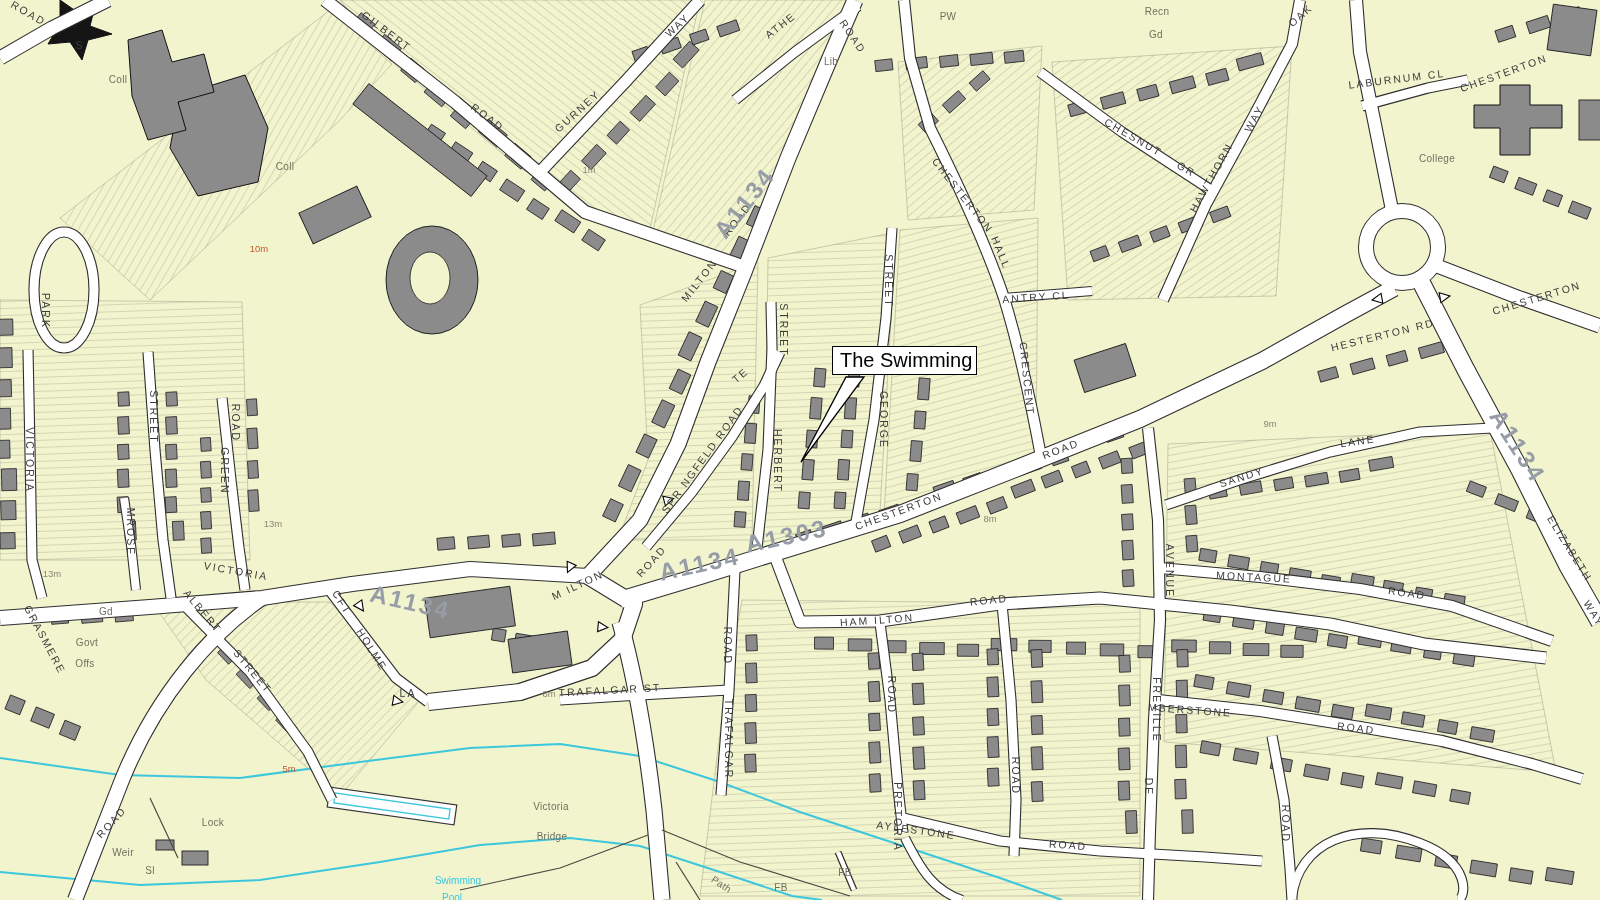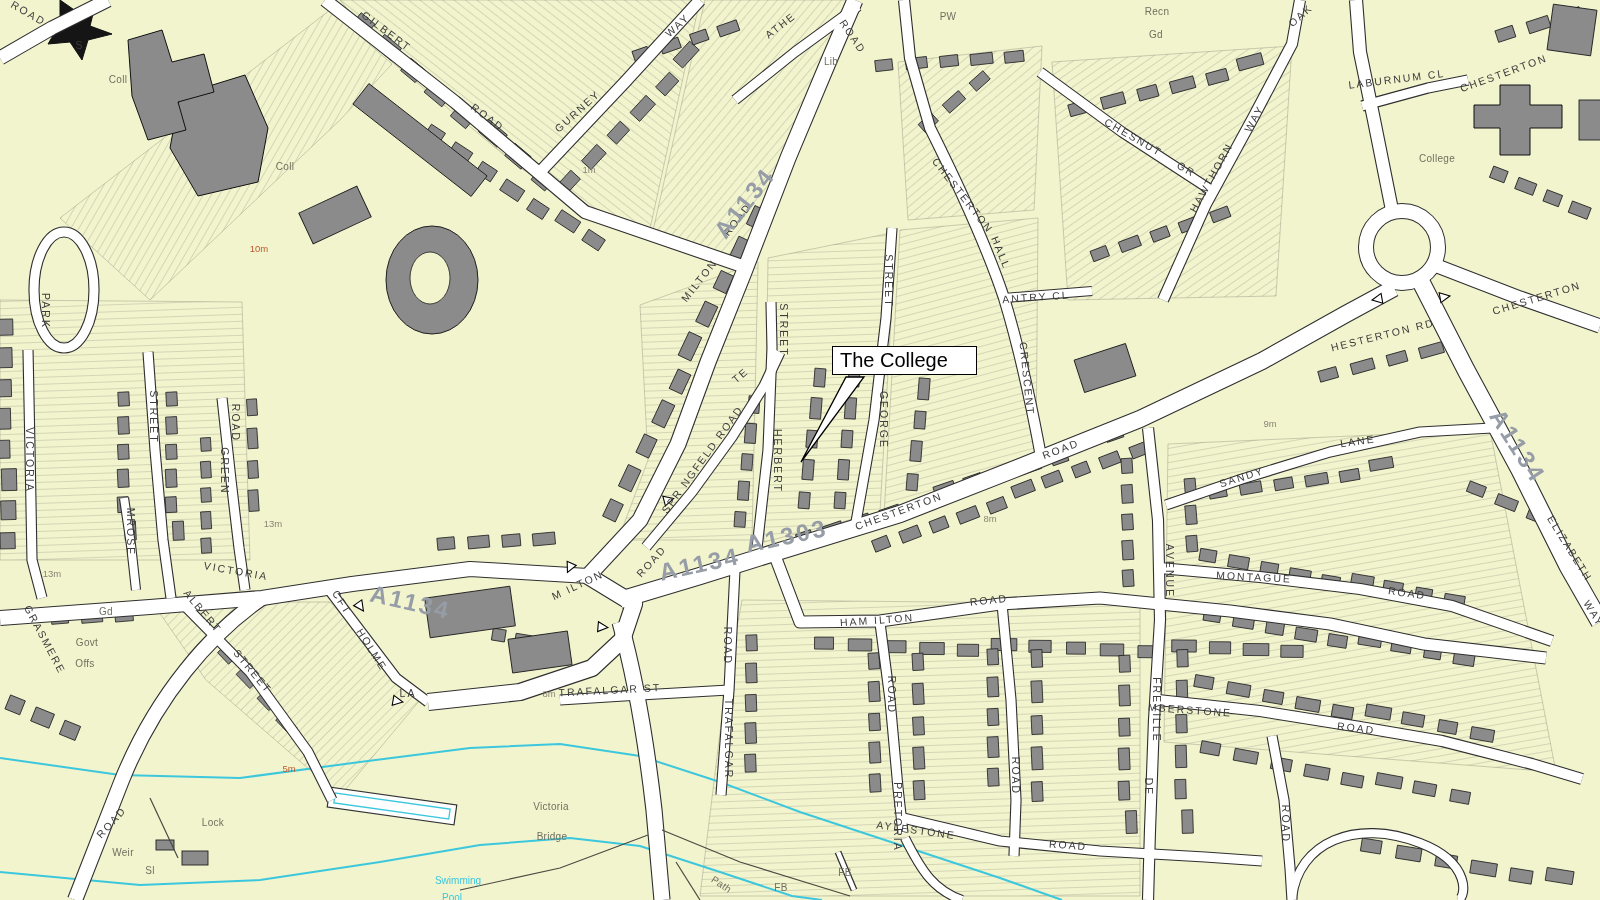--- a/index.html
+++ b/index.html
@@ -563,15 +563,15 @@
         <text x="458" y="881" class="wt">Swimming</text>
         <text x="452" y="898" class="wt">Pool</text>
         <text x="746" y="204" class="rn" transform="rotate(-52 746 204)">A1134</text>
         <text x="700" y="566" class="rn" transform="rotate(-12 700 566)">A1134</text>
         <text x="787" y="538" class="rn" transform="rotate(-12 787 538)">A1303</text>
         <text x="410" y="604" class="rn" transform="rotate(13 410 604)">A1134</text>
         <text x="1516" y="447" class="rn" transform="rotate(57 1516 447)">A1134</text>
       </g>
   </svg>
   <div class="property-callout">
-    <span>The College</span>
+    <span>The Swimming</span>
   </div>
 </div>
 
 </body></html>

